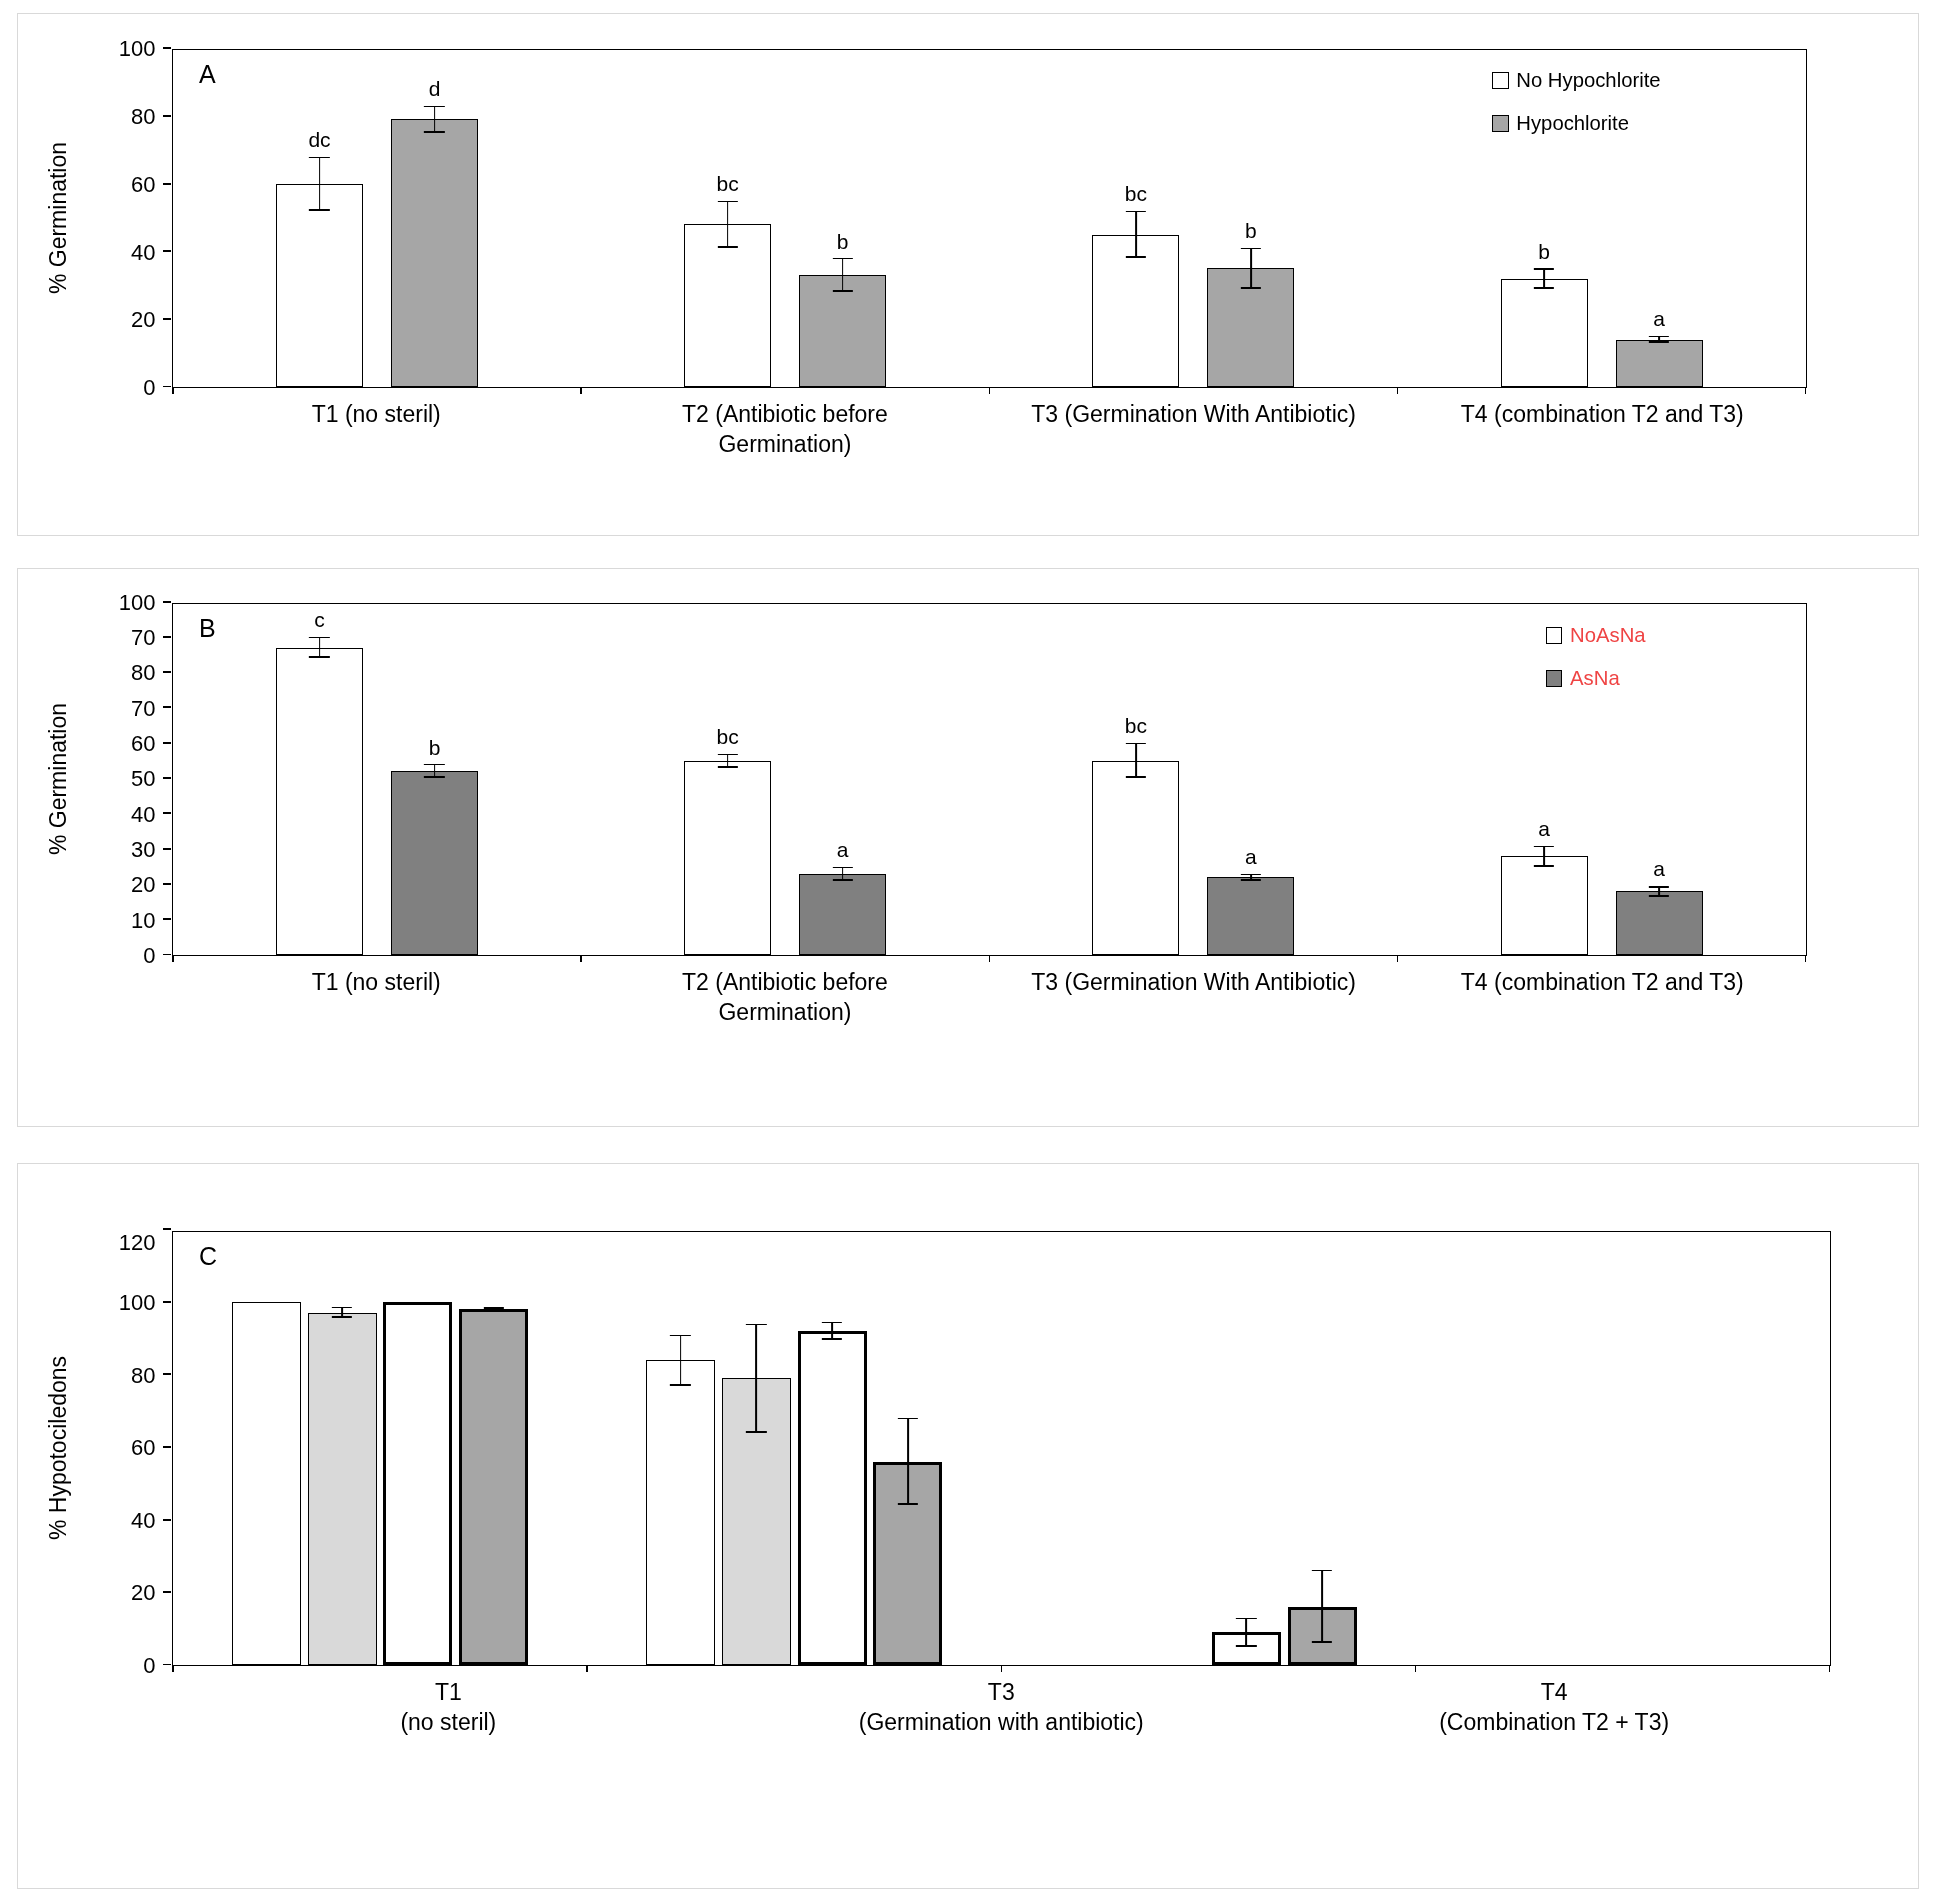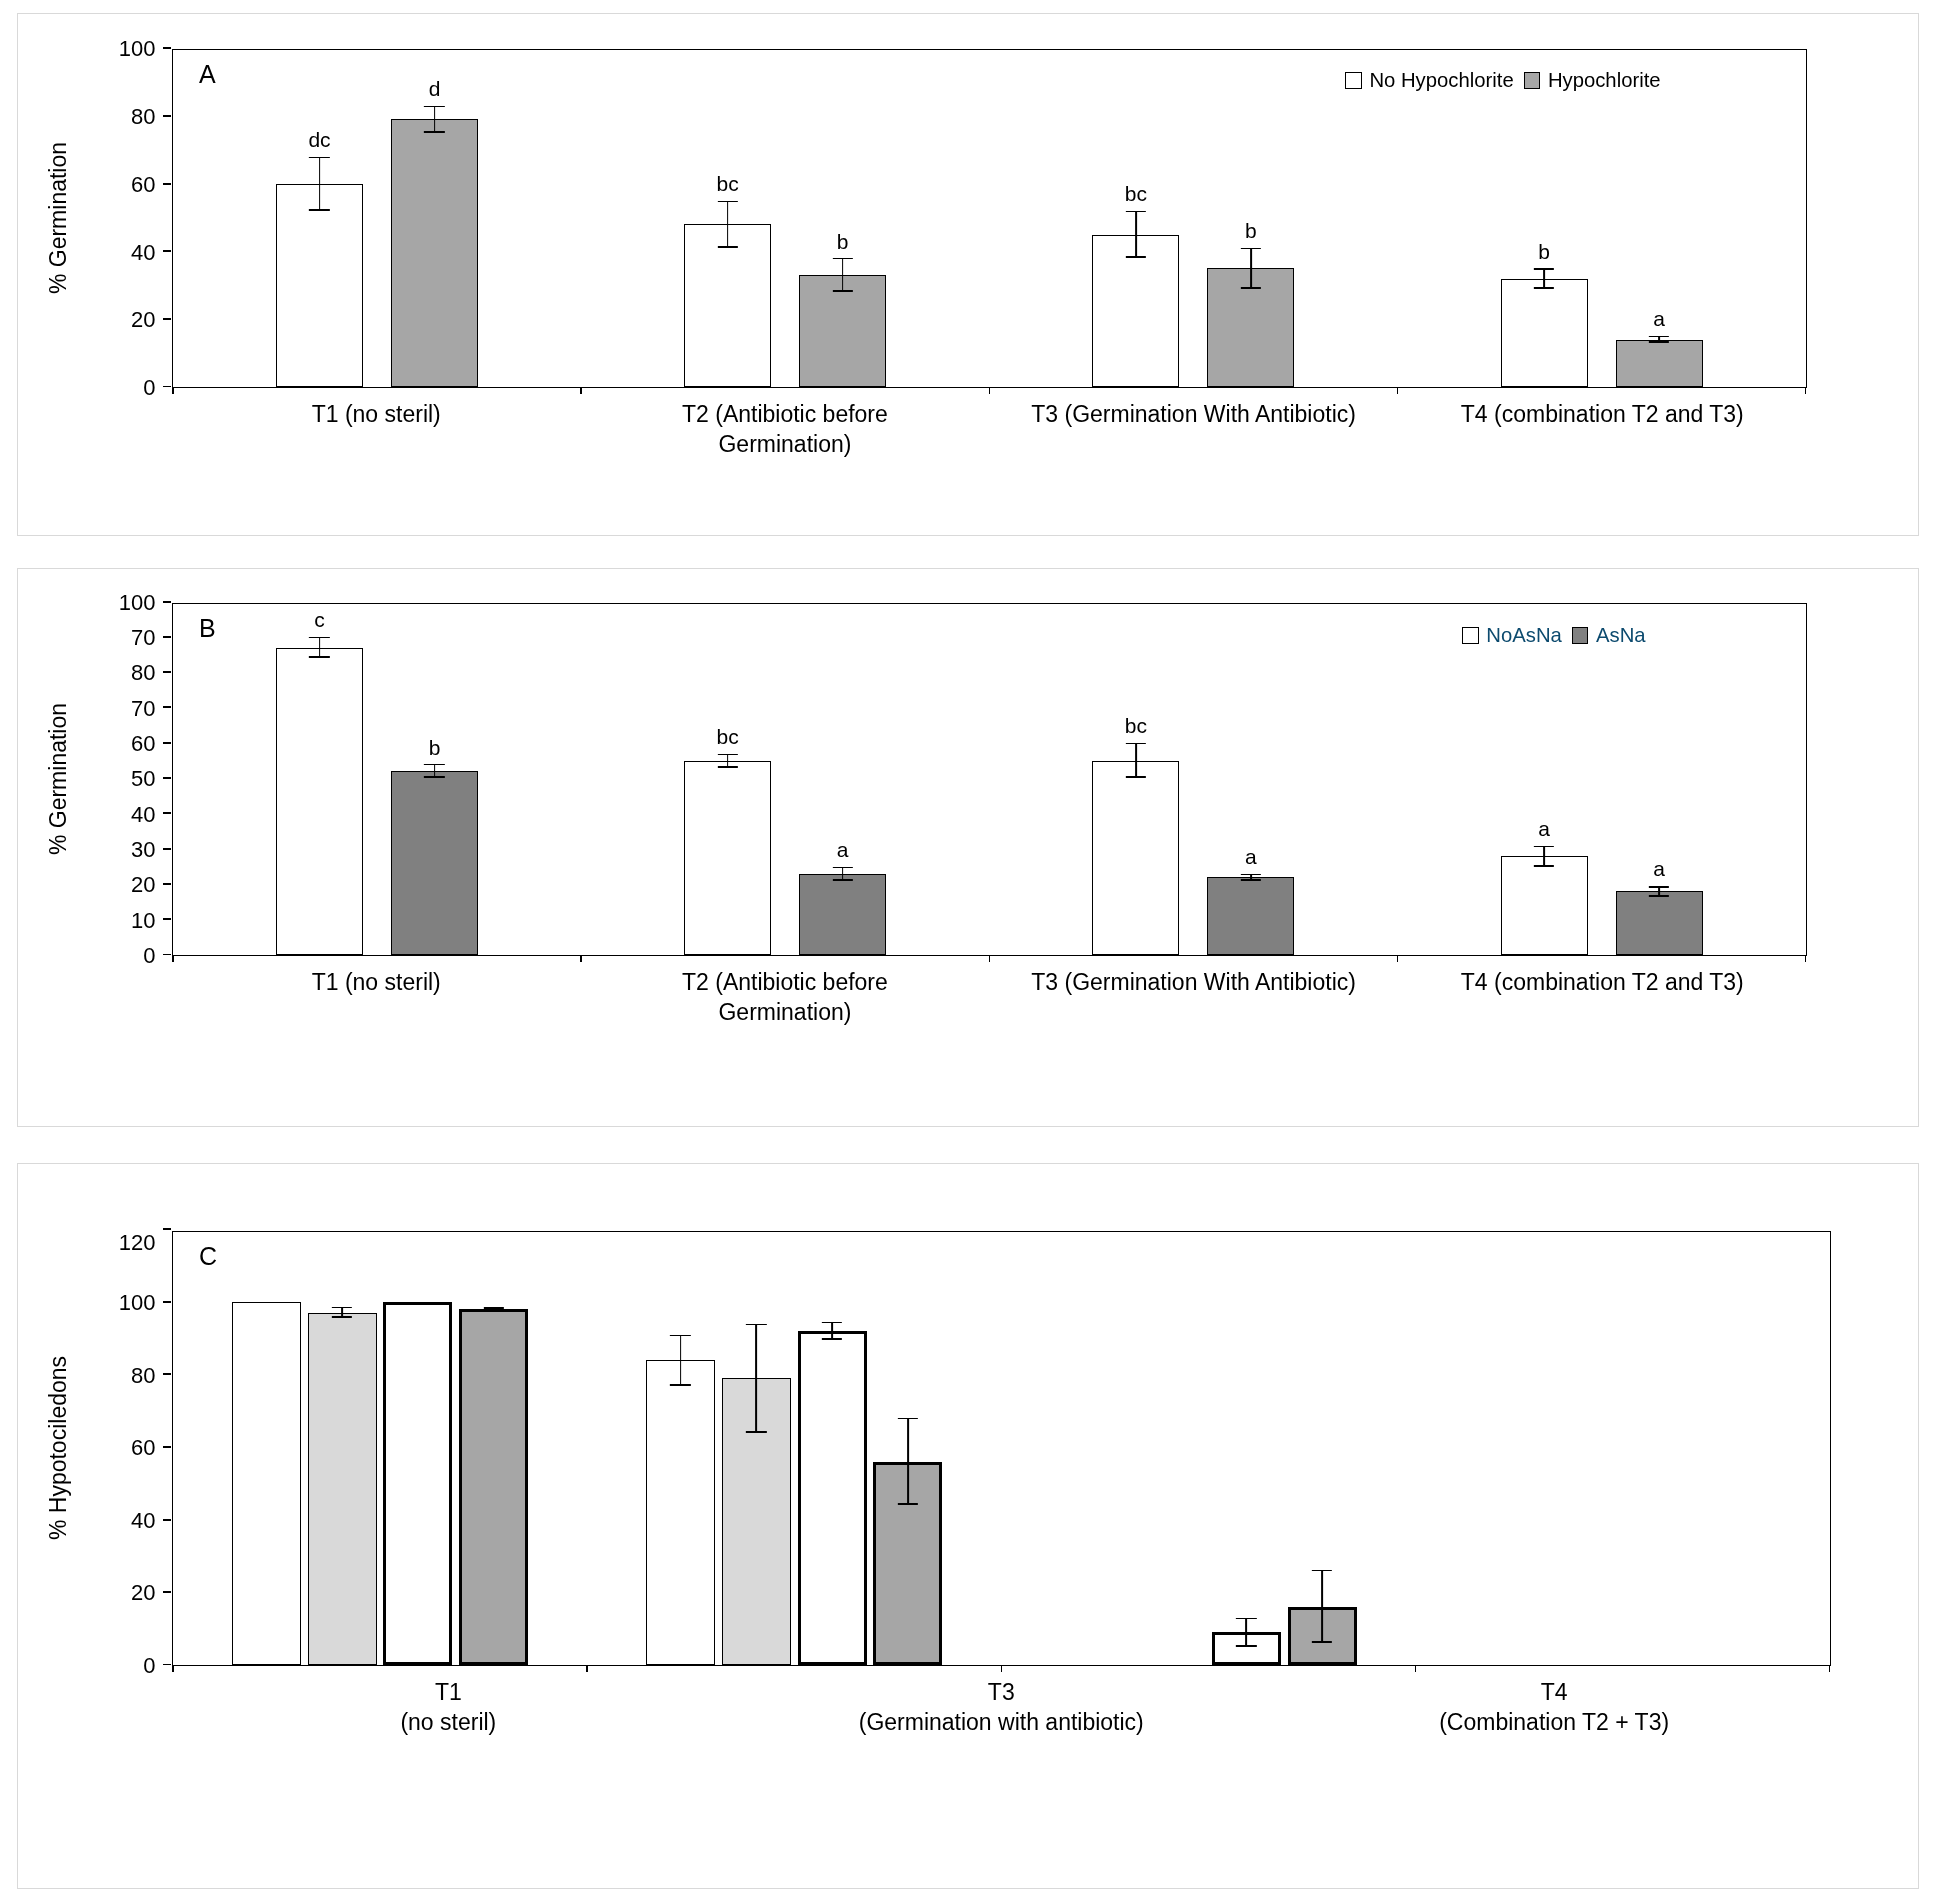--- a/index.html
+++ b/index.html
@@ -22,21 +22,21 @@
   .group{flex:1;display:flex;align-items:flex-end;justify-content:center;gap:var(--bar-gap);}
   .barwrap{position:relative;width:var(--bar-w);flex:none;}
   .bar{position:absolute;left:0;right:0;top:0;bottom:0;}
   .err{position:absolute;left:50%;transform:translateX(-50%);width:20.3px;}
   .errline{position:absolute;left:50%;top:0;bottom:0;width:1.5px;background:#000;transform:translateX(-50%);}
   .errcap{position:absolute;left:0;right:0;height:1.5px;background:#000;}
   .errcap.top{top:0;}
   .errcap.bot{bottom:0;}
   .sig{position:absolute;left:50%;transform:translateX(-50%);font-size:21px;line-height:1;white-space:nowrap;}
   .panel-letter{position:absolute;top:10.6px;left:26px;font-size:25px;}
-  .legend{position:absolute;top:var(--legend-top,17.4px);right:var(--legend-right,116px);display:flex;gap:10px;font-size:20.3px;}
+  .legend{position:absolute;top:var(--legend-top,17.4px);right:var(--legend-right,116px);display:flex;flex-direction:column;gap:20px;font-size:20.3px;}
   .legend-item{display:flex;align-items:center;gap:7.7px;white-space:nowrap;}
   .swatch{width:16.5px;height:16.5px;flex:none;}
   .xlabels{grid-row:2;grid-column:3;display:flex;}
   .xlabel{flex:1;display:flex;justify-content:center;}
   .xlabel-inner{text-align:center;font-size:23px;line-height:1.3;padding-top:12.6px;max-width:var(--cat-w,339px);}
 </style>
 </head>
 <body>
 
 <div class="figure">
@@ -288,21 +288,21 @@
                 <div class="bar" style="background: rgb(128, 128, 128); border: 1.5px solid rgb(0, 0, 0);"></div>
                 <div class="err" style="height: 10.6px; bottom: 58px;">
                   <div class="errline"></div>
                   <div class="errcap top"></div>
                   <div class="errcap bot"></div>
                 </div>
                 <div class="sig" style="bottom: 76px;">a</div>
               </div>
             </div>
           </div>
-          <div class="legend" style="color: #0c4a6e;">
+          <div class="legend" style="color: #ef4444;">
             <div class="legend-item">
               <span class="swatch" style="background: rgb(255, 255, 255); border: 1.5px solid rgb(0, 0, 0);"></span>
               <span>NoAsNa</span>
             </div>
             <div class="legend-item">
               <span class="swatch" style="background: rgb(128, 128, 128); border: 1.5px solid rgb(0, 0, 0);"></span>
               <span>AsNa</span>
             </div>
           </div>
         </div>

